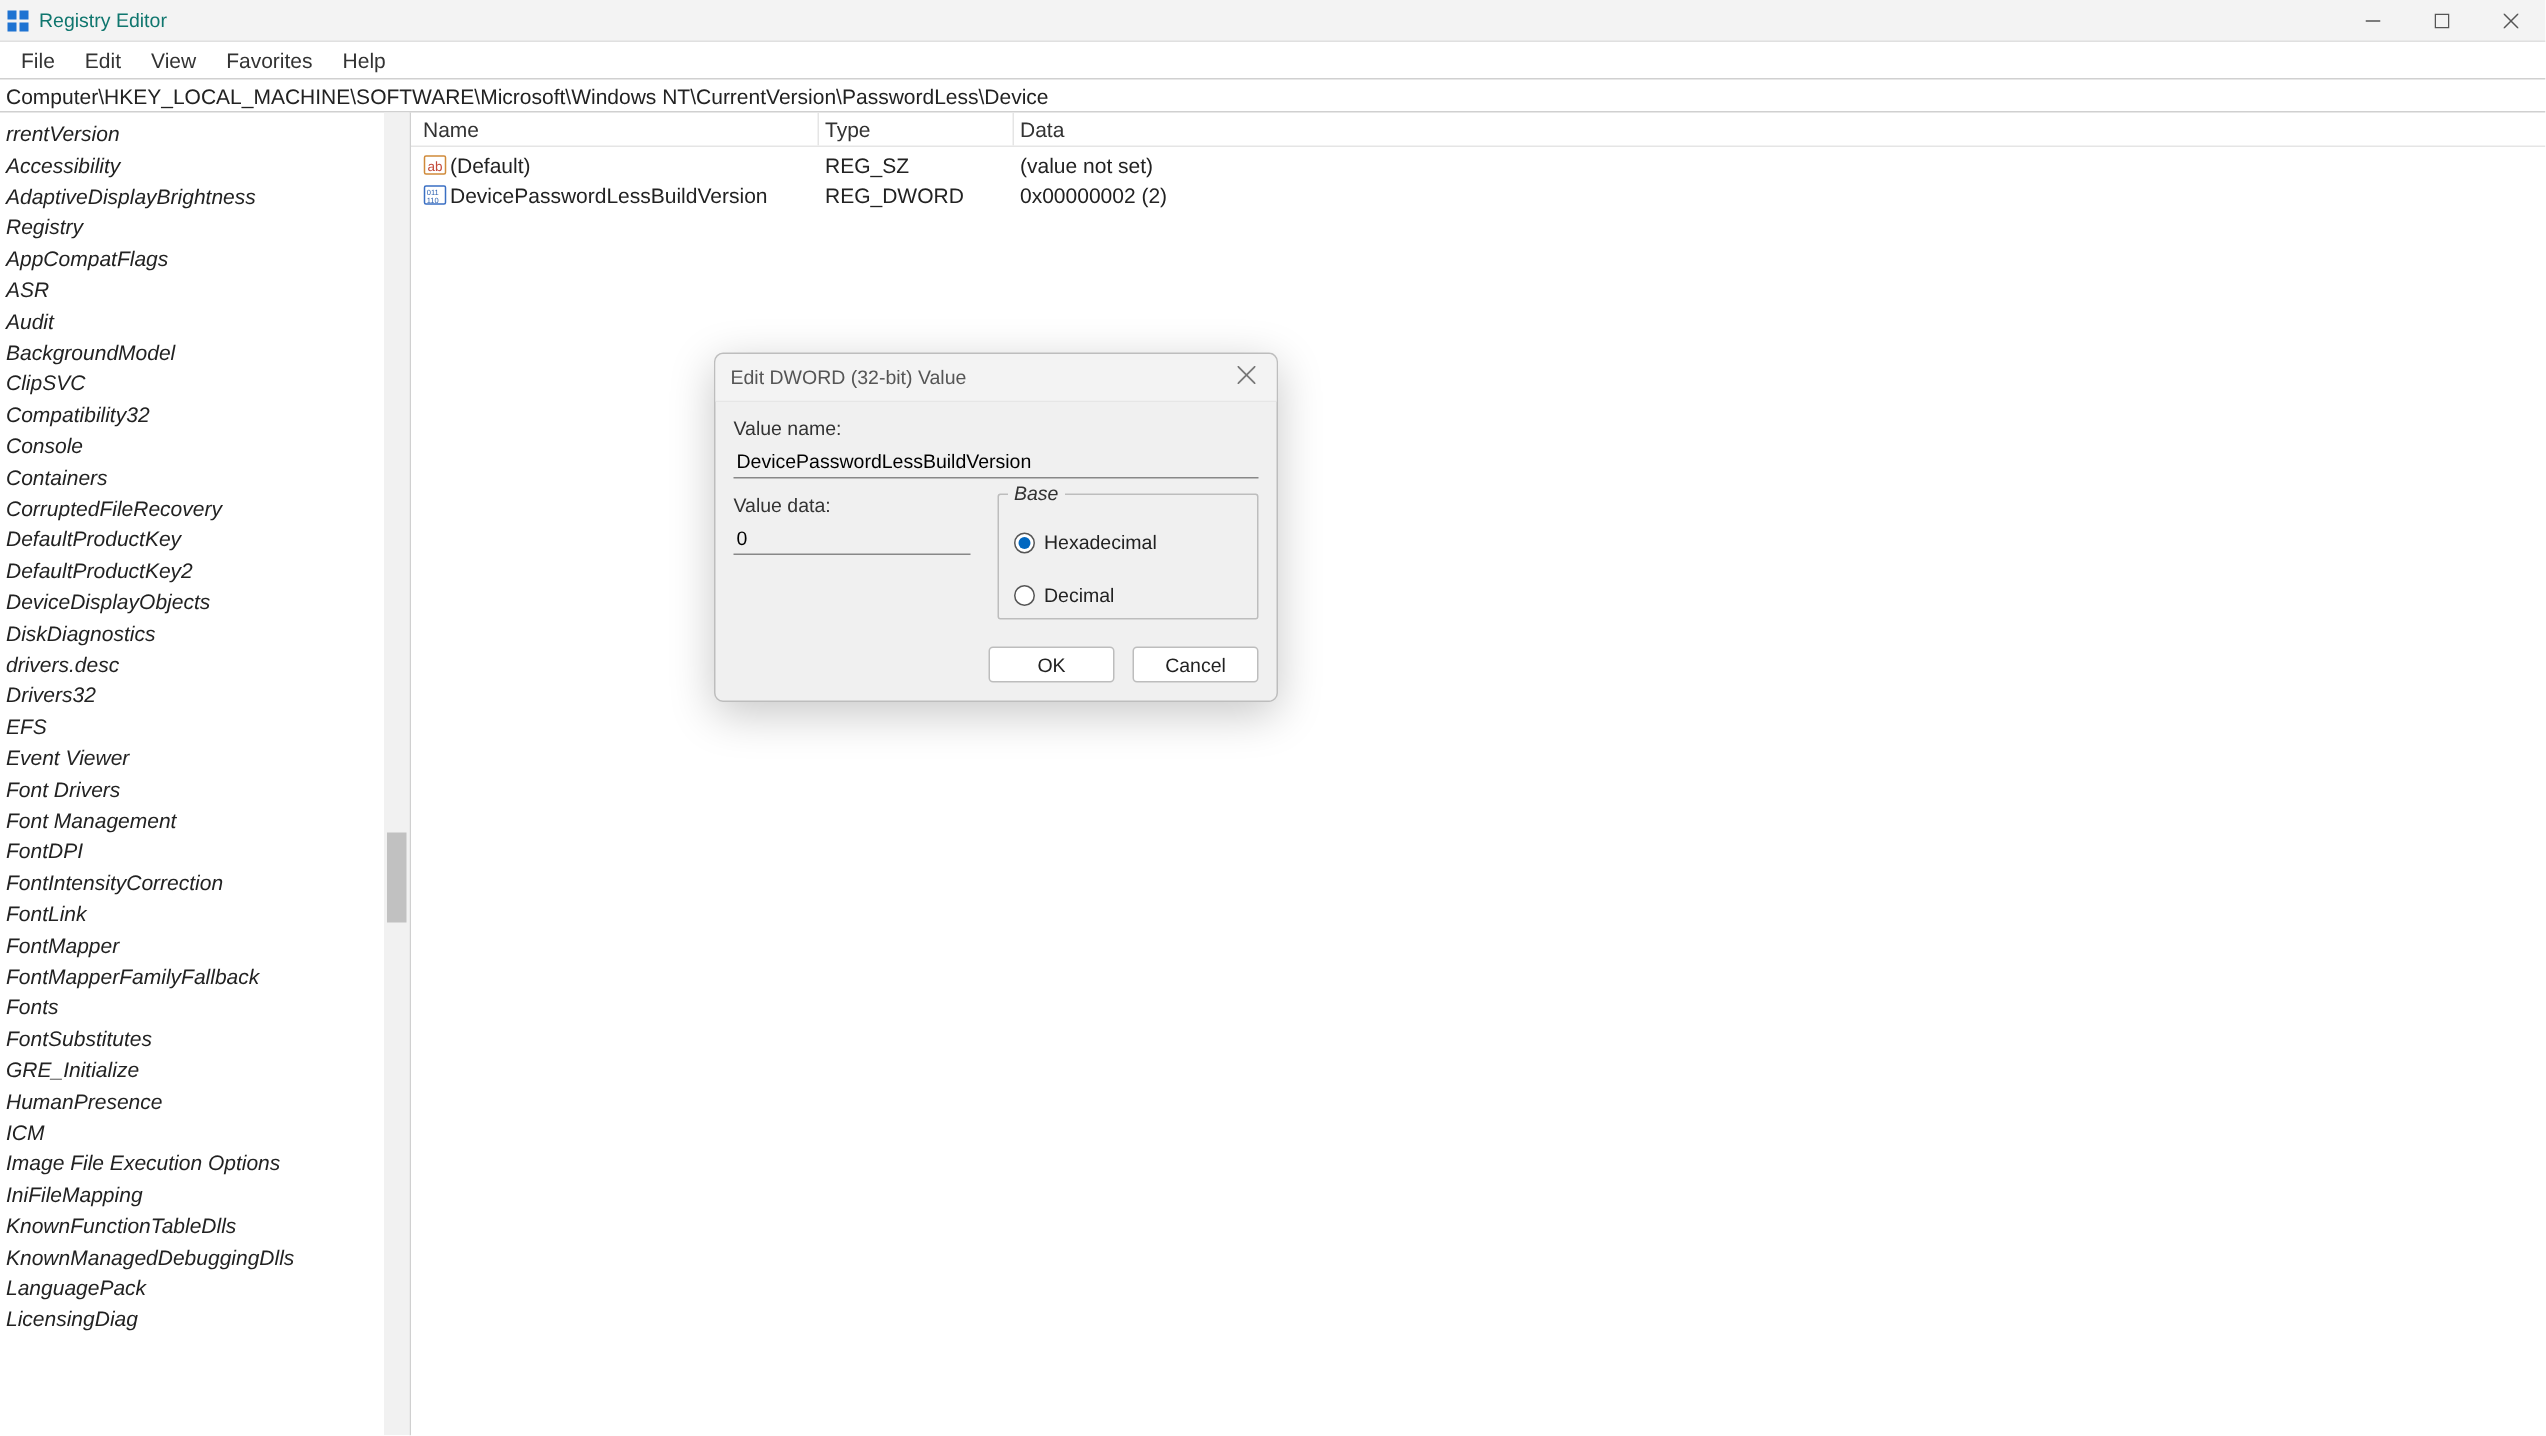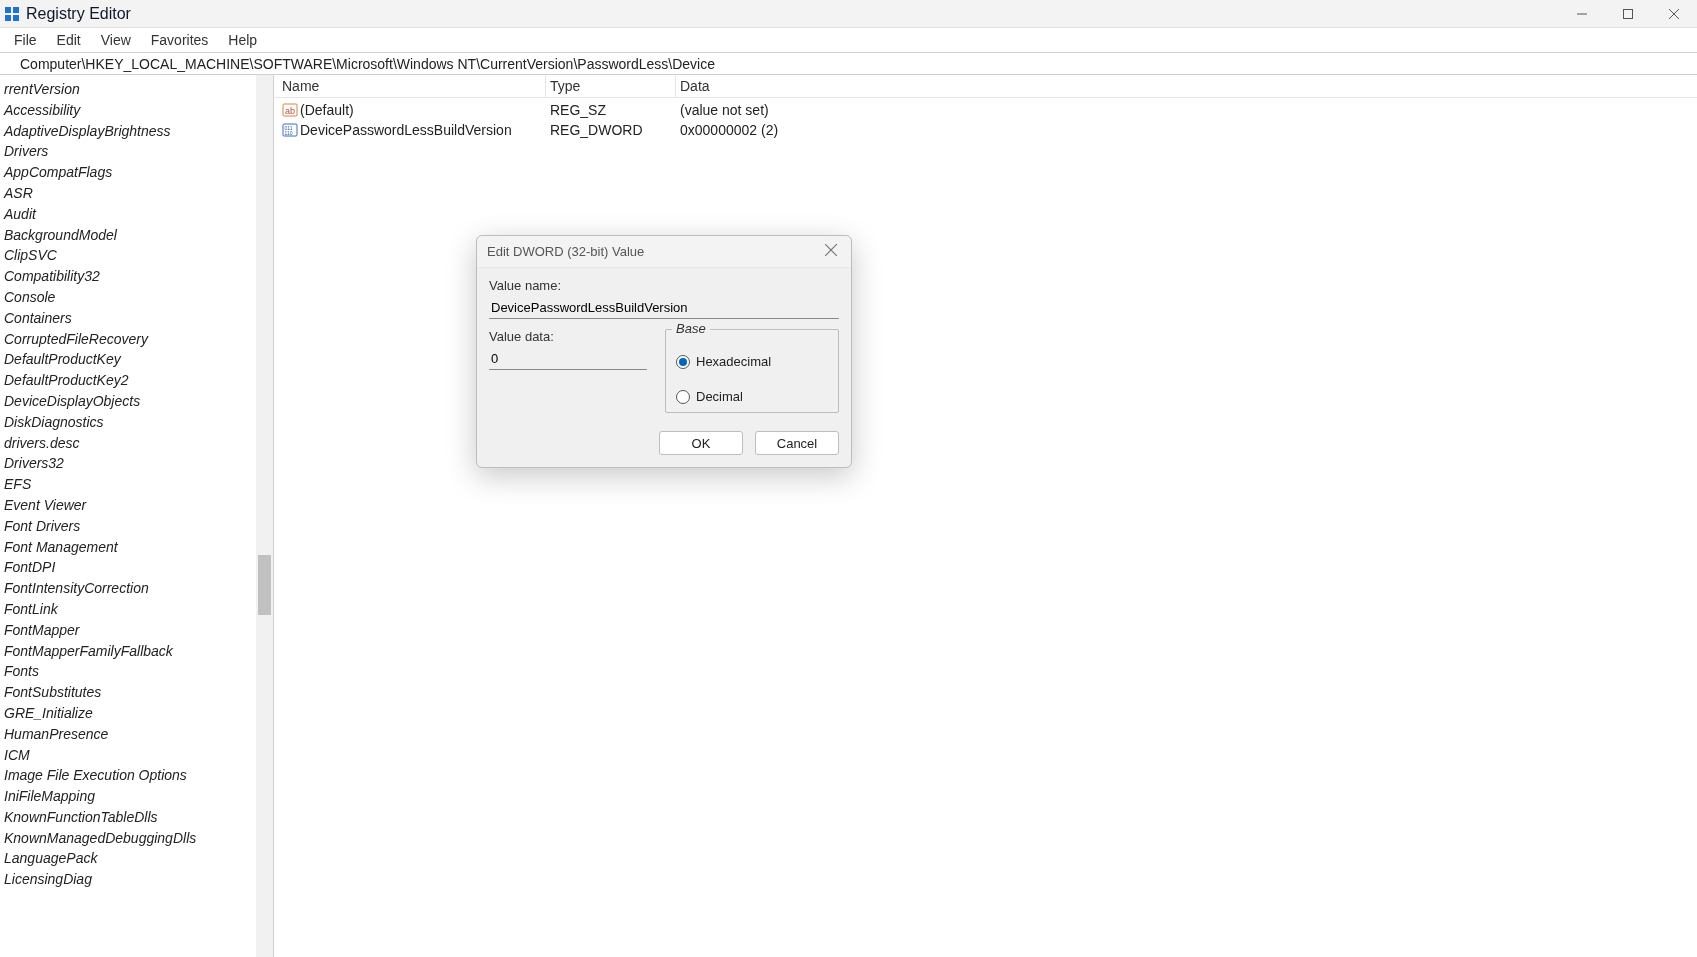--- a/index.html
+++ b/index.html
@@ -1,32 +1,32 @@
 <!DOCTYPE html>
 <html><head>
 <meta charset="utf-8">
 <style>
   * { box-sizing: border-box; margin: 0; padding: 0; font-family: "Segoe UI", Arial, sans-serif; }
   body { background: #fff; width: 1697px; height: 957px; overflow: hidden; font-size: 14px; color: #222; }
 
   
   .titlebar { display: flex; align-items: center; height: 28px; background: #f3f3f3; border-bottom: 1px solid #e0e0e0; padding-left: 4px; }
   .titlebar .app-icon { width: 16px; height: 16px; margin-right: 6px; }
-  .titlebar .title { font-size: 16px; color: #0f172a; }
+  .titlebar .title { font-size: 13px; color: #0f766e; }
   .titlebar .spacer { flex: 1; }
   .win-controls { display: flex; }
   .win-btn { width: 46px; height: 28px; display: flex; align-items: center; justify-content: center; color: #555; }
   .win-btn svg { width: 10px; height: 10px; stroke: #555; stroke-width: 1; fill: none; }
 
   
   .menubar { display: flex; height: 24px; align-items: center; padding-left: 4px; background: #fff; font-size: 14px; }
   .menubar .menu-item { padding: 2px 10px; color: #333; }
 
   
-  .addressbar { height: 23px; border-top: 1px solid #d0d0d0; border-bottom: 1px solid #d0d0d0; padding-left: 20px; display: flex; align-items: center; font-size: 14px; color: #222; background: #fff; }
+  .addressbar { height: 23px; border-top: 1px solid #d0d0d0; border-bottom: 1px solid #d0d0d0; padding-left: 4px; display: flex; align-items: center; font-size: 14px; color: #222; background: #fff; }
 
   
   .main { display: flex; height: calc(957px - 28px - 24px - 23px); }
   .tree-pane { width: 274px; border-right: 1px solid #d0d0d0; overflow: hidden; position: relative; font-style: italic; }
   .tree-list { padding-top: 4px; }
   .tree-item { padding: 1px 4px; font-size: 14px; color: #222; white-space: nowrap; line-height: 18.8px; }
   .tree-scroll { position: absolute; right: 0; top: 0; width: 17px; height: 100%; background: #f1f1f1; }
   .tree-thumb { position: absolute; right: 2px; width: 13px; background: #c1c1c1; border-radius: 0; }
 
   .list-pane { flex: 1; display: flex; flex-direction: column; }
@@ -113,21 +113,21 @@
   <span>Computer\HKEY_LOCAL_MACHINE\SOFTWARE\Microsoft\Windows NT\CurrentVersion\PasswordLess\Device</span>
 </div>
 
 <div class="main">
 
   <div class="tree-pane">
     <div class="tree-list" id="tree-list">
         <div class="tree-item">rrentVersion</div>
         <div class="tree-item">Accessibility</div>
         <div class="tree-item">AdaptiveDisplayBrightness</div>
-        <div class="tree-item">Drivers</div>
+        <div class="tree-item">Registry</div>
         <div class="tree-item">AppCompatFlags</div>
         <div class="tree-item">ASR</div>
         <div class="tree-item">Audit</div>
         <div class="tree-item">BackgroundModel</div>
         <div class="tree-item">ClipSVC</div>
         <div class="tree-item">Compatibility32</div>
         <div class="tree-item">Console</div>
         <div class="tree-item">Containers</div>
         <div class="tree-item">CorruptedFileRecovery</div>
         <div class="tree-item">DefaultProductKey</div>

